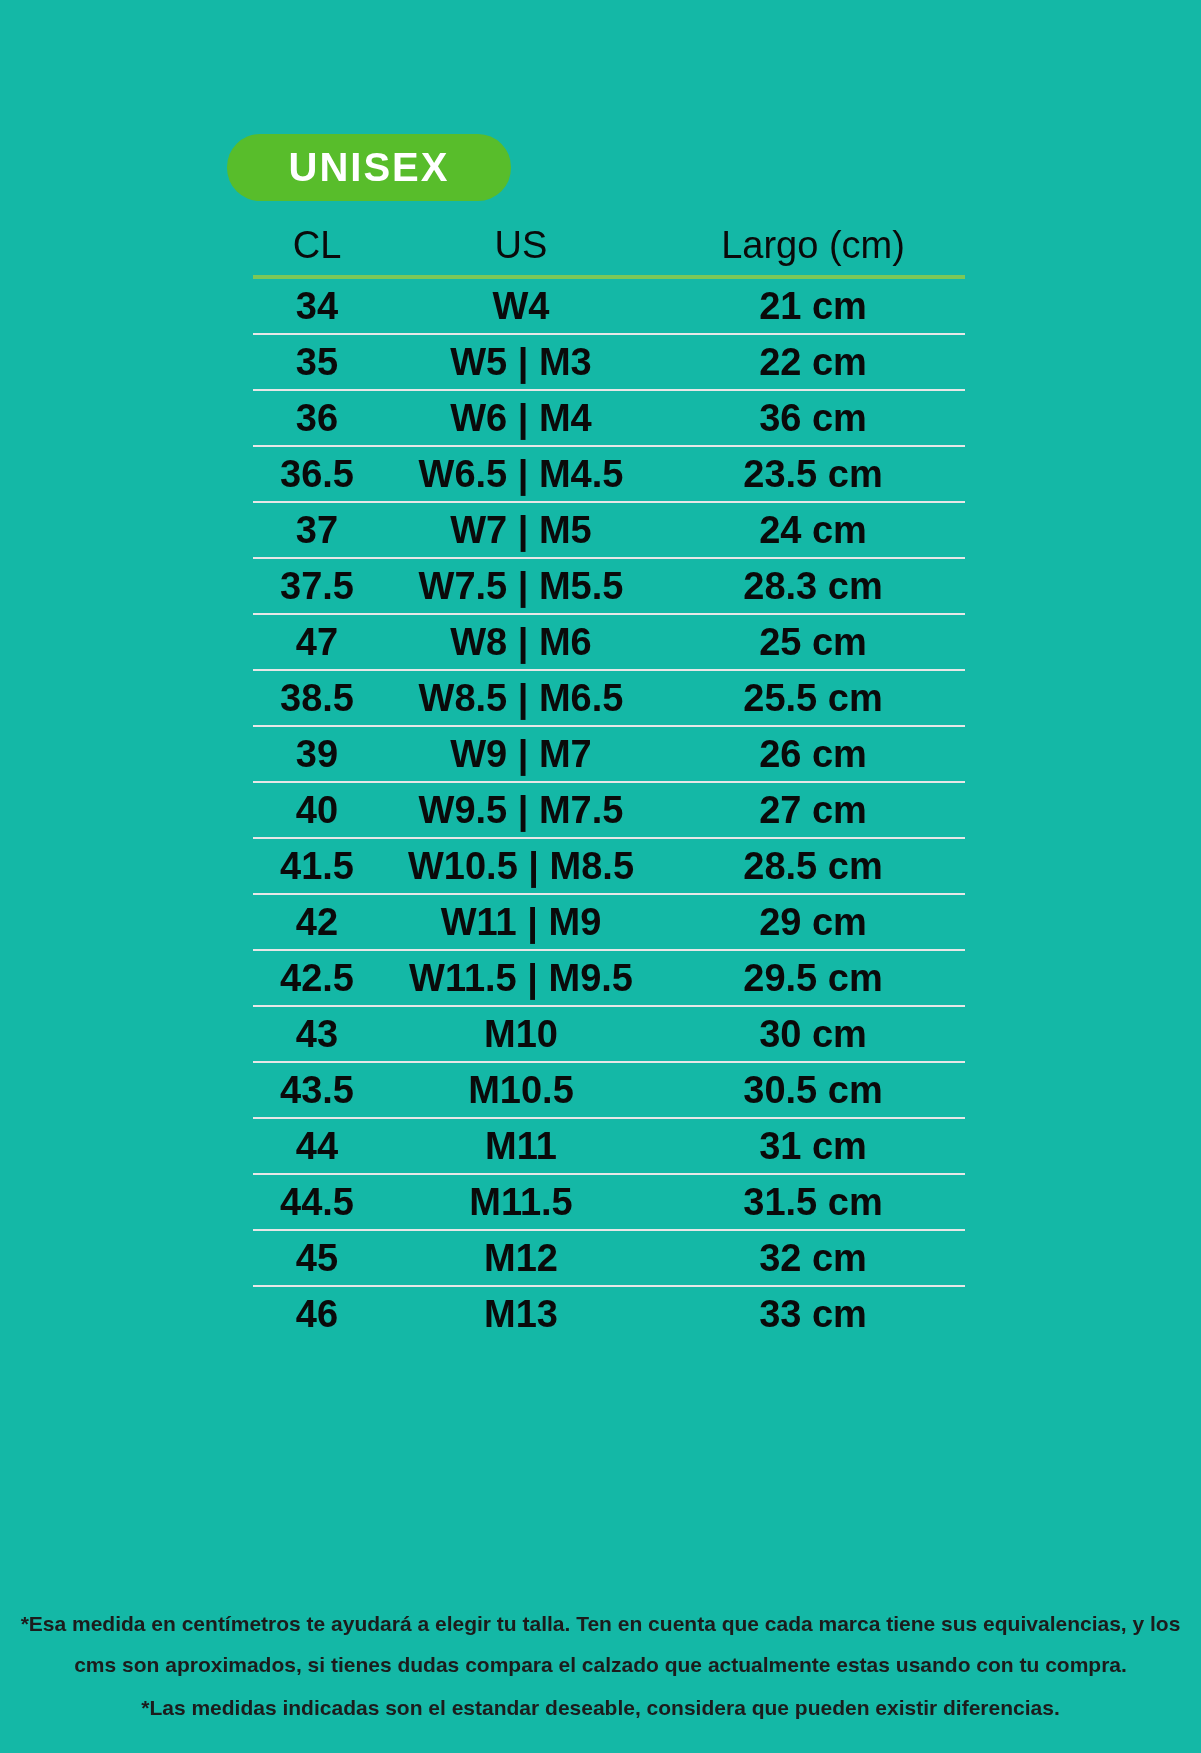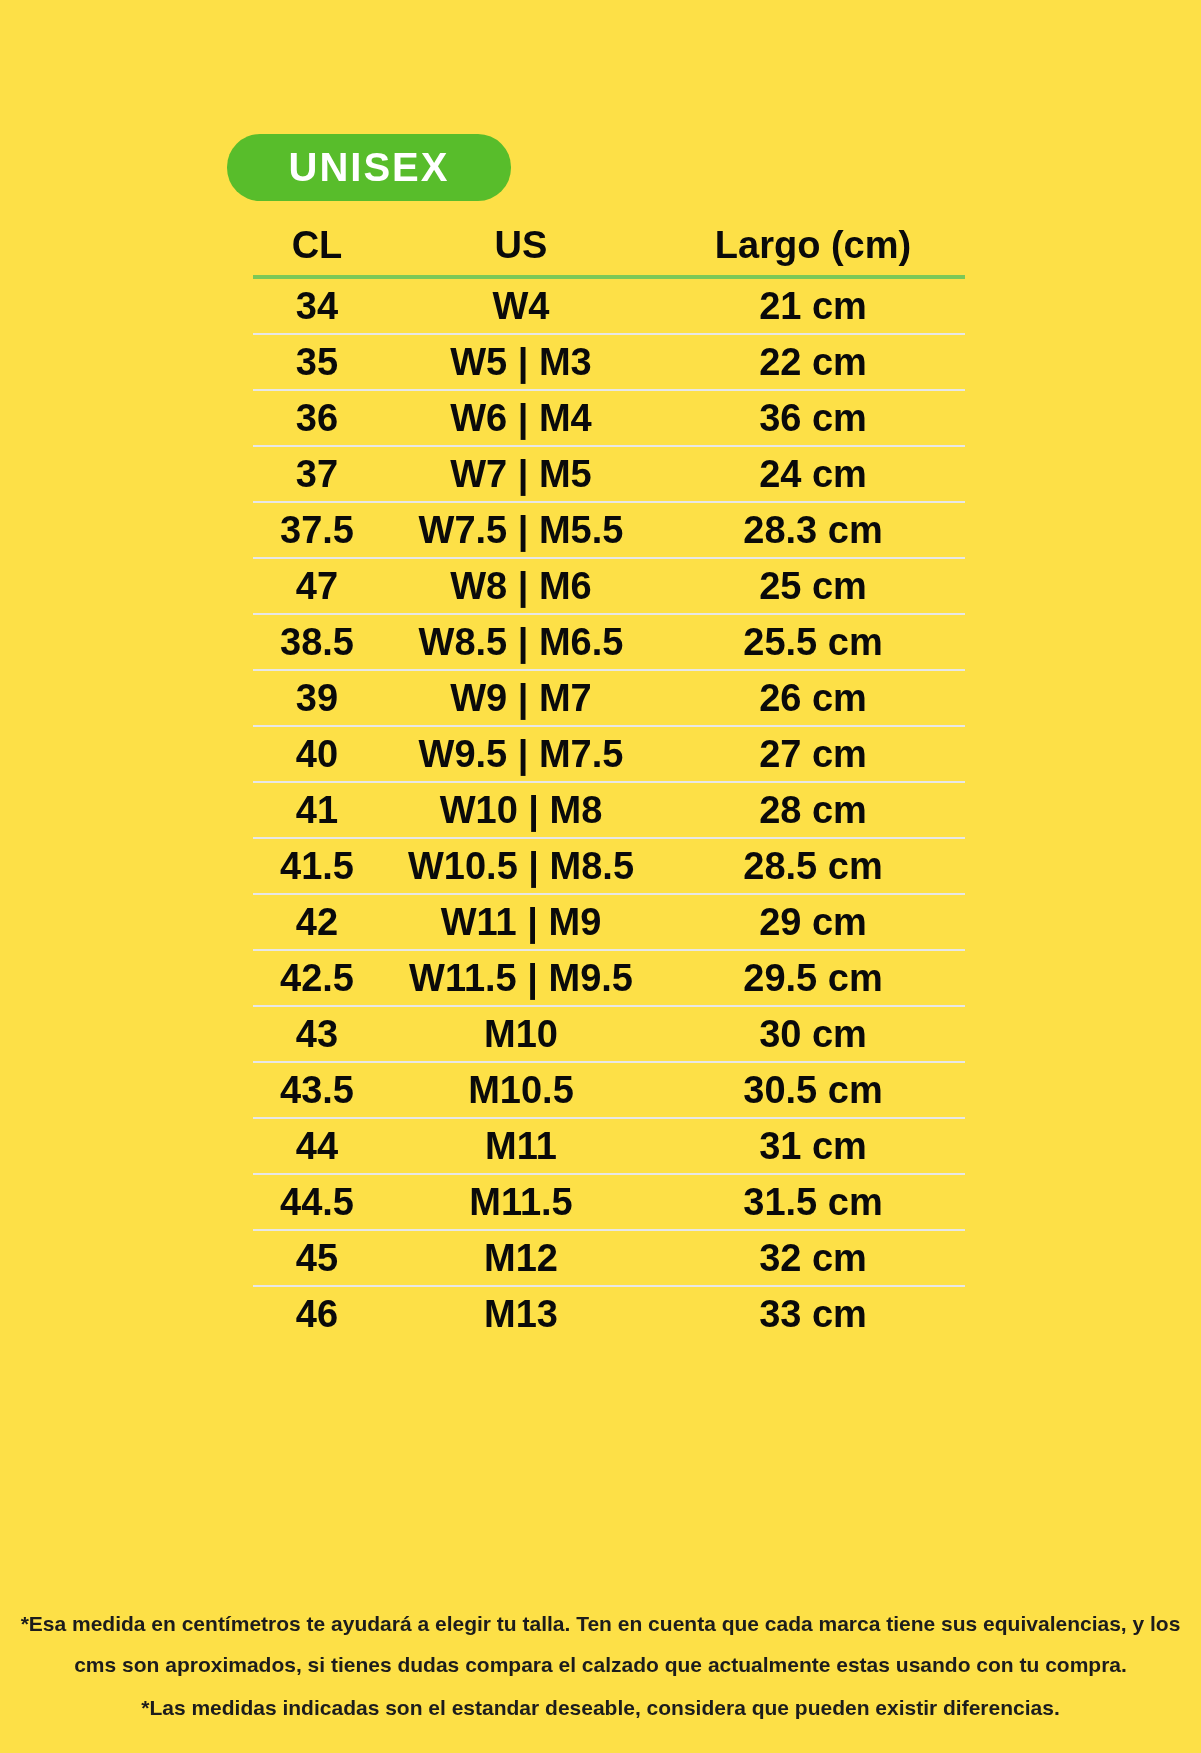--- a/index.html
+++ b/index.html
@@ -10,21 +10,21 @@
   body {
     width: 1201px;
     height: 1753px;
     font-family: "Liberation Sans", sans-serif;
     color: #000;
   }
   .page {
     position: relative;
     width: 1201px;
     height: 1753px;
-    background: #fde047;
+    background: #14b8a6;
     overflow: hidden;
   }
 
   
   .badge {
     position: absolute;
     left: 227px;
     top: 134px;
     width: 284px;
     height: 67px;
@@ -49,21 +49,21 @@
     width: 712px;
     border-collapse: collapse;
     table-layout: fixed;
   }
   col.c-cl    { width: 128px; }
   col.c-us    { width: 280px; }
   col.c-largo { width: 304px; }
 
   table.size-table th {
     font-size: 38px;
-    font-weight: 700;
+    font-weight: 400;
     text-align: center;
     padding: 0 0 8px 0;
     border-bottom: 4px solid #7cc857;
     color: #0a0a0a;
   }
   table.size-table td {
     height: 52px;
     font-size: 38px;
     font-weight: 700;
     text-align: center;
@@ -129,20 +129,25 @@
           <td>35</td>
           <td>W5 | M3</td>
           <td>22 cm</td>
         </tr>
         <tr>
           <td>36</td>
           <td>W6 | M4</td>
           <td>36 cm</td>
         </tr>
         <tr>
+          <td>36.5</td>
+          <td>W6.5 | M4.5</td>
+          <td>23.5 cm</td>
+        </tr>
+        <tr>
           <td>37</td>
           <td>W7 | M5</td>
           <td>24 cm</td>
         </tr>
         <tr>
           <td>37.5</td>
           <td>W7.5 | M5.5</td>
           <td>28.3 cm</td>
         </tr>
         <tr>
@@ -159,25 +164,20 @@
           <td>39</td>
           <td>W9 | M7</td>
           <td>26 cm</td>
         </tr>
         <tr>
           <td>40</td>
           <td>W9.5 | M7.5</td>
           <td>27 cm</td>
         </tr>
         <tr>
-          <td>41</td>
-          <td>W10 | M8</td>
-          <td>28 cm</td>
-        </tr>
-        <tr>
           <td>41.5</td>
           <td>W10.5 | M8.5</td>
           <td>28.5 cm</td>
         </tr>
         <tr>
           <td>42</td>
           <td>W11 | M9</td>
           <td>29 cm</td>
         </tr>
         <tr>

